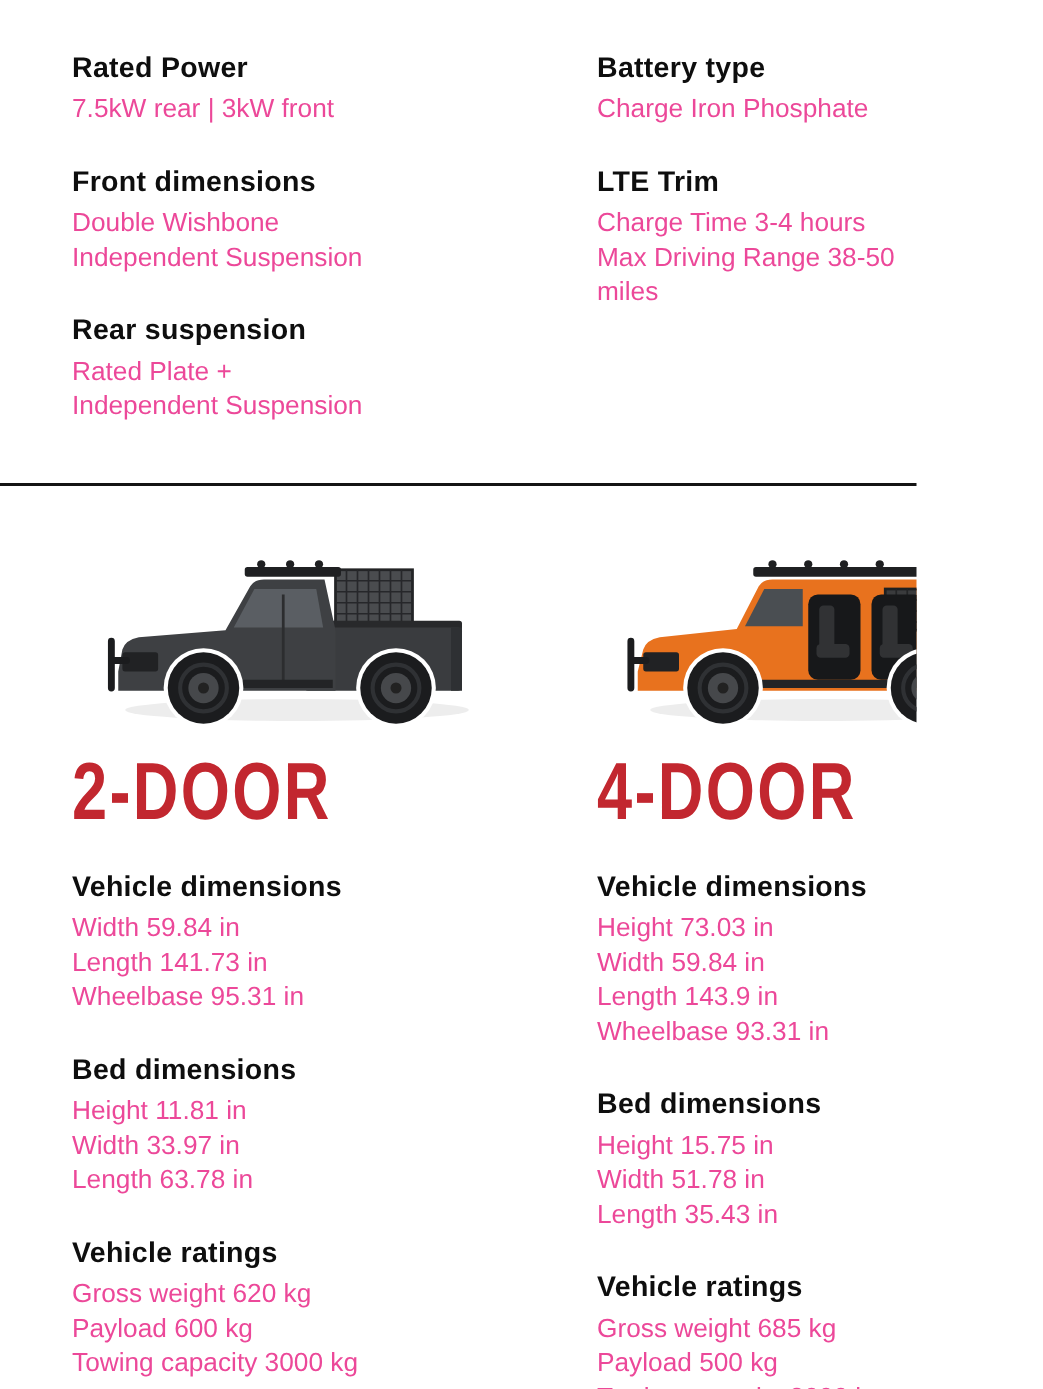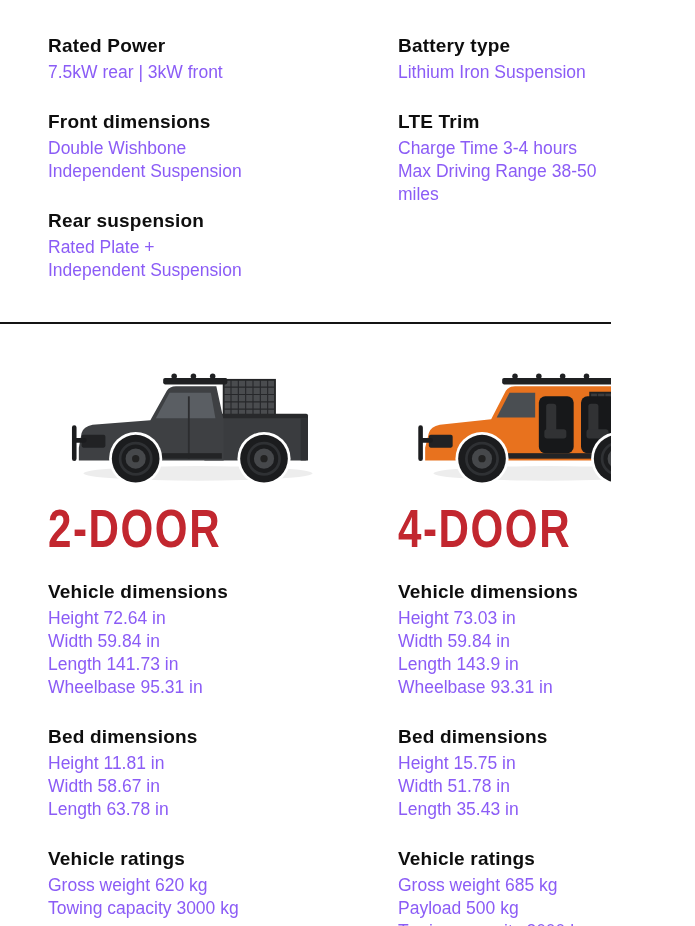--- a/index.html
+++ b/index.html
@@ -16,21 +16,21 @@
     display:grid;
     grid-template-columns:350px 1fr;
     padding-left:48px;
   }
   .top-specs { padding-top:34px; }
   .spec-block { margin-bottom:26px; }
   .spec-heading {
     font-size:19px; font-weight:800; line-height:24px;
     letter-spacing:.2px; margin-bottom:3px; color:#0e0e0e;
   }
-  .spec-line { font-size:17.5px; line-height:23px; color:#8b5cf6; }
+  .spec-line { font-size:17.5px; line-height:23px; color:#ec4899; }
   .divider {
     border:0; border-top:2px solid #141414;
     margin:14px 0 0 0; width:695px;
   }
   .models { padding-top:32px; }
   .vehicle-figure {
     width:300px; height:132px;
     margin-bottom:18px;
   }
   .vehicle-figure svg { width:100%; height:100%; display:block; }
@@ -63,21 +63,21 @@
       </div>
       <div class="spec-block">
         <div class="spec-heading">Rear suspension</div>
         <div class="spec-line">Rated Plate +</div>
         <div class="spec-line">Independent Suspension</div>
       </div>
     </div>
     <div>
       <div class="spec-block">
         <div class="spec-heading">Battery type</div>
-        <div class="spec-line">Lithium Iron Suspension</div>
+        <div class="spec-line">Charge Iron Phosphate</div>
       </div>
       <div class="spec-block">
         <div class="spec-heading">LTE Trim</div>
         <div class="spec-line">Charge Time 3-4 hours</div>
         <div class="spec-line">Max Driving Range 38-50 miles</div>
       </div>
     </div>
   </section>
 
   <hr class="divider">
@@ -119,34 +119,34 @@
           <circle cx="232" cy="112" r="26" fill="#1b1c1e"></circle>
           <circle cx="232" cy="112" r="17" fill="none" stroke="#2f3134" stroke-width="3"></circle>
           <circle cx="232" cy="112" r="11" fill="#46484b"></circle>
           <circle cx="232" cy="112" r="4" fill="#222"></circle>
         </svg>
       </div>
       <h2><span class="model-title">2-DOOR</span></h2>
 
       <div class="spec-block">
         <div class="spec-heading">Vehicle dimensions</div>
-        <div class="spec-line">Height 72.64 in</div>
         <div class="spec-line">Width 59.84 in</div>
         <div class="spec-line">Length 141.73 in</div>
         <div class="spec-line">Wheelbase 95.31 in</div>
       </div>
       <div class="spec-block">
         <div class="spec-heading">Bed dimensions</div>
         <div class="spec-line">Height 11.81 in</div>
-        <div class="spec-line">Width 58.67 in</div>
+        <div class="spec-line">Width 33.97 in</div>
         <div class="spec-line">Length 63.78 in</div>
       </div>
       <div class="spec-block">
         <div class="spec-heading">Vehicle ratings</div>
         <div class="spec-line">Gross weight 620 kg</div>
+        <div class="spec-line">Payload 600 kg</div>
         <div class="spec-line">Towing capacity 3000 kg</div>
 
       </div>
     </div>
 
     <div>
       <div class="vehicle-figure" title="orange 4-door doorless electric utility vehicle with roof rack">
         <svg viewBox="0 0 320 144" xmlns="http://www.w3.org/2000/svg">
           <ellipse cx="160" cy="128" rx="125" ry="8" fill="#ededed"></ellipse>
 

